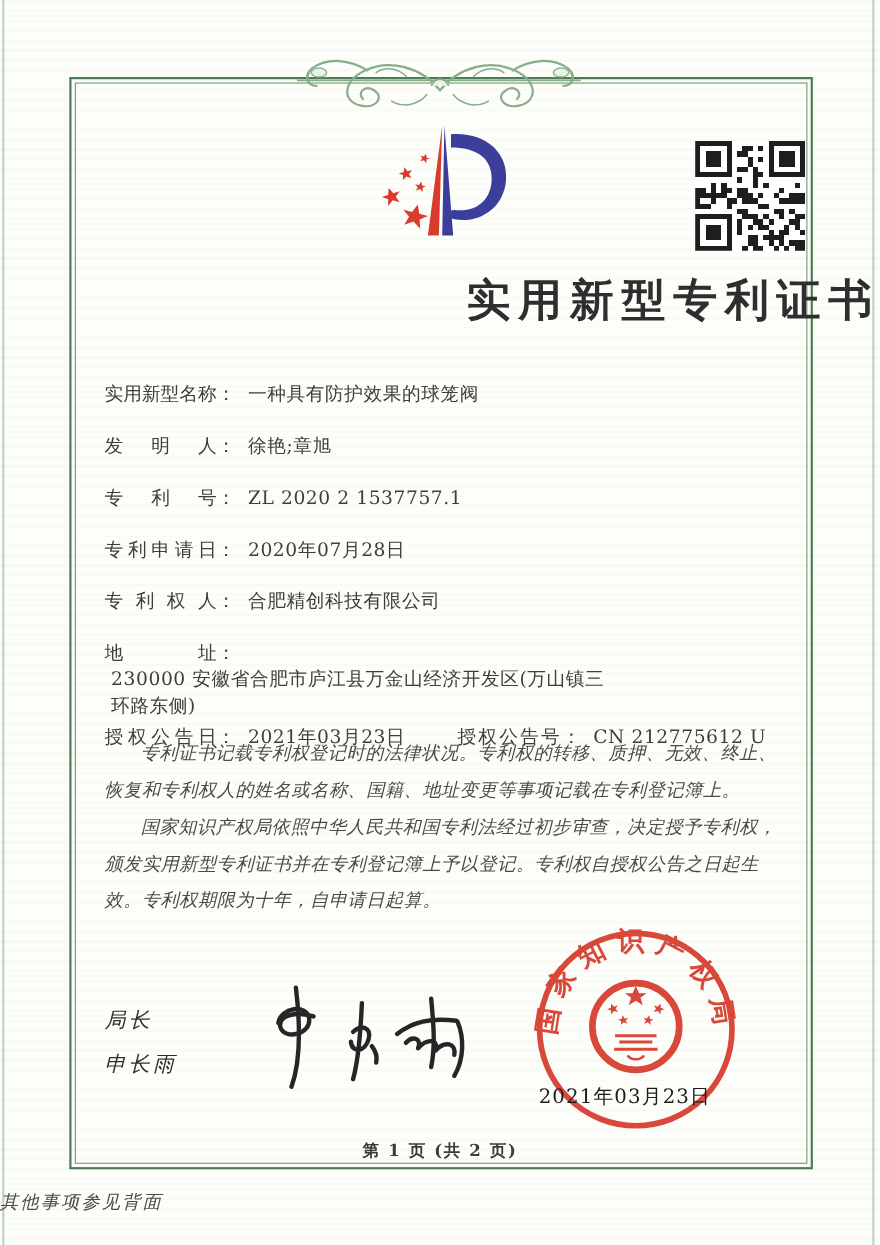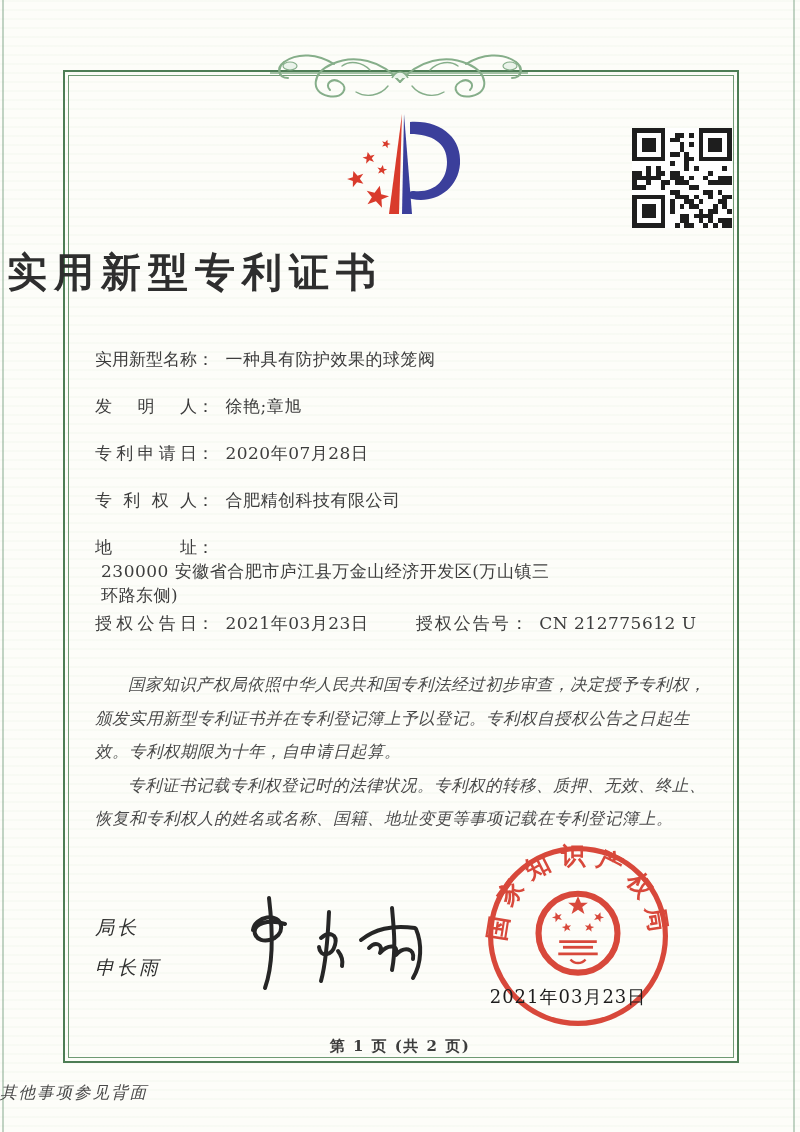--- a/index.html
+++ b/index.html
@@ -27,21 +27,21 @@
   .ornament{position:absolute;left:270px;top:40px;width:260px;height:66px;}
   .cert-no{
     position:absolute;left:95px;top:130px;
     font-size:17px;letter-spacing:2px;color:#3c3c3c;
   }
   .logo{position:absolute;left:332px;top:110px;width:145px;height:115px;}
   .qr{position:absolute;left:632px;top:128px;width:100px;height:100px;background:#fff;}
   .qr svg{width:100%;height:100%;fill:#1e1e1e;}
   .title{
     position:absolute;left:0;top:245px;width:100%;margin:0;
-    text-align:left;font-size:40px;font-weight:600;color:#2e2e2e;
+    text-align:right;font-size:40px;font-weight:600;color:#2e2e2e;
     letter-spacing:7px;text-indent:7px;
   }
   .fields{position:absolute;left:95px;top:347px;width:620px;font-size:17px;color:#3d3d3d;}
   .row{margin-bottom:23px;line-height:24px;}
   .row.addr{margin-bottom:4px;}
   .lab{display:inline-block;width:102px;text-align:justify;text-align-last:justify;vertical-align:top;}
   .col{vertical-align:top;}
   .val{margin-left:6px;vertical-align:top;letter-spacing:0.5px;}
   .val.pre{display:inline-block;white-space:pre-line;width:500px;}
   .lab2{margin-left:42px;letter-spacing:2px;}
@@ -333,20 +333,24 @@
   <div class="fields">
     <div class="row">
       <span class="lab">实用新型名称</span><span class="col">：</span>
       <span class="val">一种具有防护效果的球笼阀</span>
     </div>
     <div class="row">
       <span class="lab">发明人</span><span class="col">：</span>
       <span class="val">徐艳;章旭</span>
     </div>
     <div class="row">
+      <span class="lab">专利号</span><span class="col">：</span>
+      <span class="val">ZL 2020 2 1537757.1</span>
+    </div>
+    <div class="row">
       <span class="lab">专利申请日</span><span class="col">：</span>
       <span class="val">2020年07月28日</span>
     </div>
     <div class="row">
       <span class="lab">专利权人</span><span class="col">：</span>
       <span class="val">合肥精创科技有限公司</span>
     </div>
     <div class="row addr">
       <span class="lab">地址</span><span class="col">：</span>
       <span class="val pre">230000 安徽省合肥市庐江县万金山经济开发区(万山镇三
@@ -354,22 +358,22 @@
     </div>
     <div class="row">
       <span class="lab">授权公告日</span><span class="col">：</span>
       <span class="val">2021年03月23日</span>
       <span class="lab2">授权公告号</span><span class="col">：</span>
       <span class="val">CN 212775612 U</span>
     </div>
   </div>
 
   <div class="paras">
+    <p>专利证书记载专利权登记时的法律状况。专利权的转移、质押、无效、终止、恢复和专利权人的姓名或名称、国籍、地址变更等事项记载在专利登记簿上。</p>
     <p>国家知识产权局依照中华人民共和国专利法经过初步审查，决定授予专利权，颁发实用新型专利证书并在专利登记簿上予以登记。专利权自授权公告之日起生效。专利权期限为十年，自申请日起算。</p>
-    <p>专利证书记载专利权登记时的法律状况。专利权的转移、质押、无效、终止、恢复和专利权人的姓名或名称、国籍、地址变更等事项记载在专利登记簿上。</p>
   </div>
 
   <div class="director">
     <div>局长</div>
     <div>申长雨</div>
   </div>
 
   <svg class="sig" viewBox="0 0 210 105">
     <path d="M28,42 C30,28 54,24 56,38 C58,52 34,58 30,46 C27,35 44,31 60,36"></path>
     <path d="M44,10 C47,35 50,72 40,100"></path>

